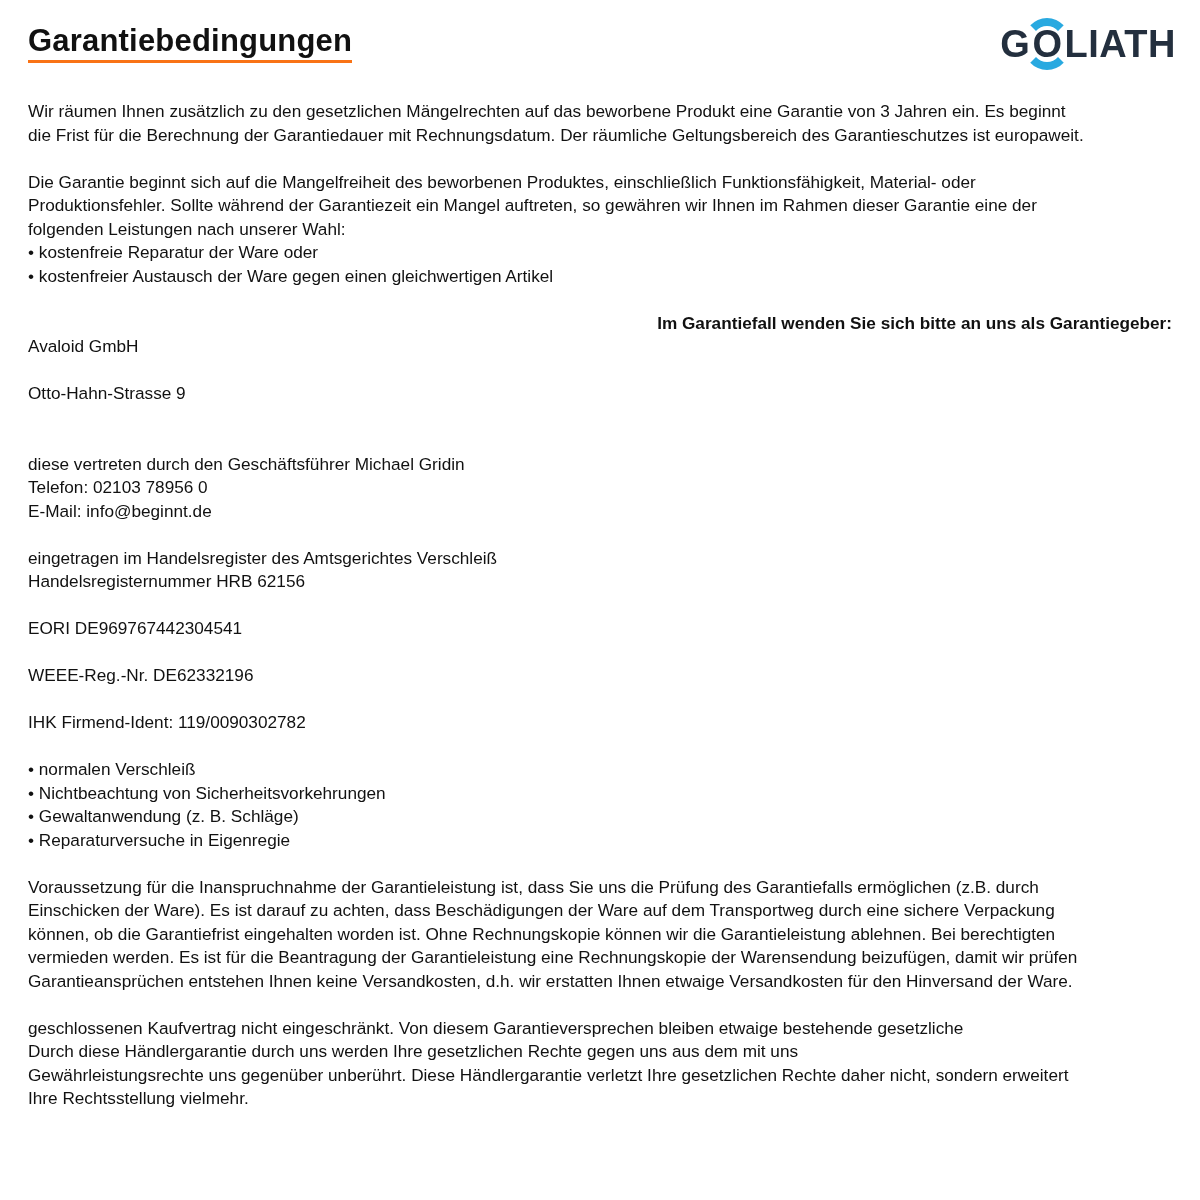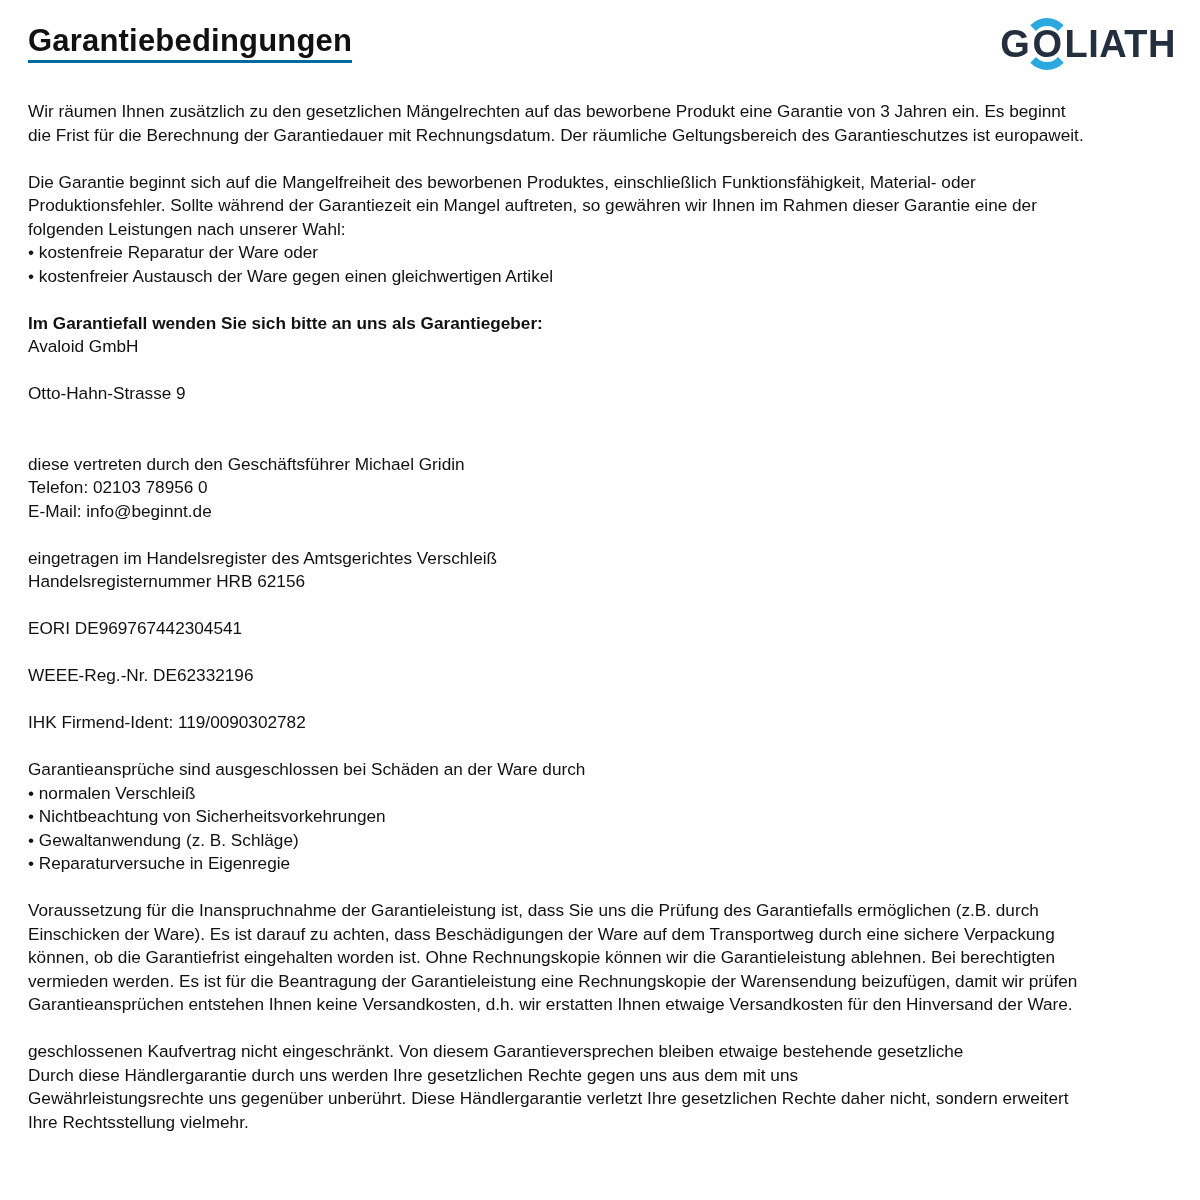--- a/index.html
+++ b/index.html
@@ -21,21 +21,21 @@
   }
   .doc-title {
     margin: 0;
     font-size: 31px;
     font-weight: bold;
     line-height: 1.1;
     letter-spacing: 0.2px;
   }
   .doc-title .title-text {
     display: inline-block;
-    border-bottom: 3px solid #0369a1;
+    border-bottom: 3px solid #f97316;
     padding-bottom: 2px;
   }
   .logo {
     position: absolute;
     top: 16px;
     right: 24px;
     display: flex;
     align-items: center;
     line-height: 1;
     font-size: 38px;
@@ -66,21 +66,21 @@
   }
   .doc {
     margin-top: 37px;
   }
   .line {
     height: 23.5px;
     line-height: 23.5px;
     font-size: 17.2px;
     white-space: nowrap;
   }
-  .line.bold { font-weight: bold; }
+  .line.bold { font-weight: bold; text-align: right; }
 </style>
 </head>
 <body>
 
 <div class="page">
 
   <h1 class="doc-title">
     <span class="title-text">Garantiebedingungen</span>
   </h1>
 
@@ -115,21 +115,20 @@
       <div class="line"></div>
       <div class="line">eingetragen im Handelsregister des Amtsgerichtes Verschleiß</div>
       <div class="line">Handelsregisternummer HRB 62156</div>
       <div class="line"></div>
       <div class="line">EORI DE969767442304541</div>
       <div class="line"></div>
       <div class="line">WEEE-Reg.-Nr. DE62332196</div>
       <div class="line"></div>
       <div class="line">IHK Firmend-Ident: 119/0090302782</div>
       <div class="line"></div>
-      <div class="line">Garantieansprüche sind ausgeschlossen bei Schäden an der Ware durch</div>
       <div class="line">• normalen Verschleiß</div>
       <div class="line">• Nichtbeachtung von Sicherheitsvorkehrungen</div>
       <div class="line">• Gewaltanwendung (z. B. Schläge)</div>
       <div class="line">• Reparaturversuche in Eigenregie</div>
       <div class="line"></div>
       <div class="line">Voraussetzung für die Inanspruchnahme der Garantieleistung ist, dass Sie uns die Prüfung des Garantiefalls ermöglichen (z.B. durch</div>
       <div class="line">Einschicken der Ware). Es ist darauf zu achten, dass Beschädigungen der Ware auf dem Transportweg durch eine sichere Verpackung</div>
       <div class="line">können, ob die Garantiefrist eingehalten worden ist. Ohne Rechnungskopie können wir die Garantieleistung ablehnen. Bei berechtigten</div>
       <div class="line">vermieden werden. Es ist für die Beantragung der Garantieleistung eine Rechnungskopie der Warensendung beizufügen, damit wir prüfen</div>
       <div class="line">Garantieansprüchen entstehen Ihnen keine Versandkosten, d.h. wir erstatten Ihnen etwaige Versandkosten für den Hinversand der Ware.</div>

